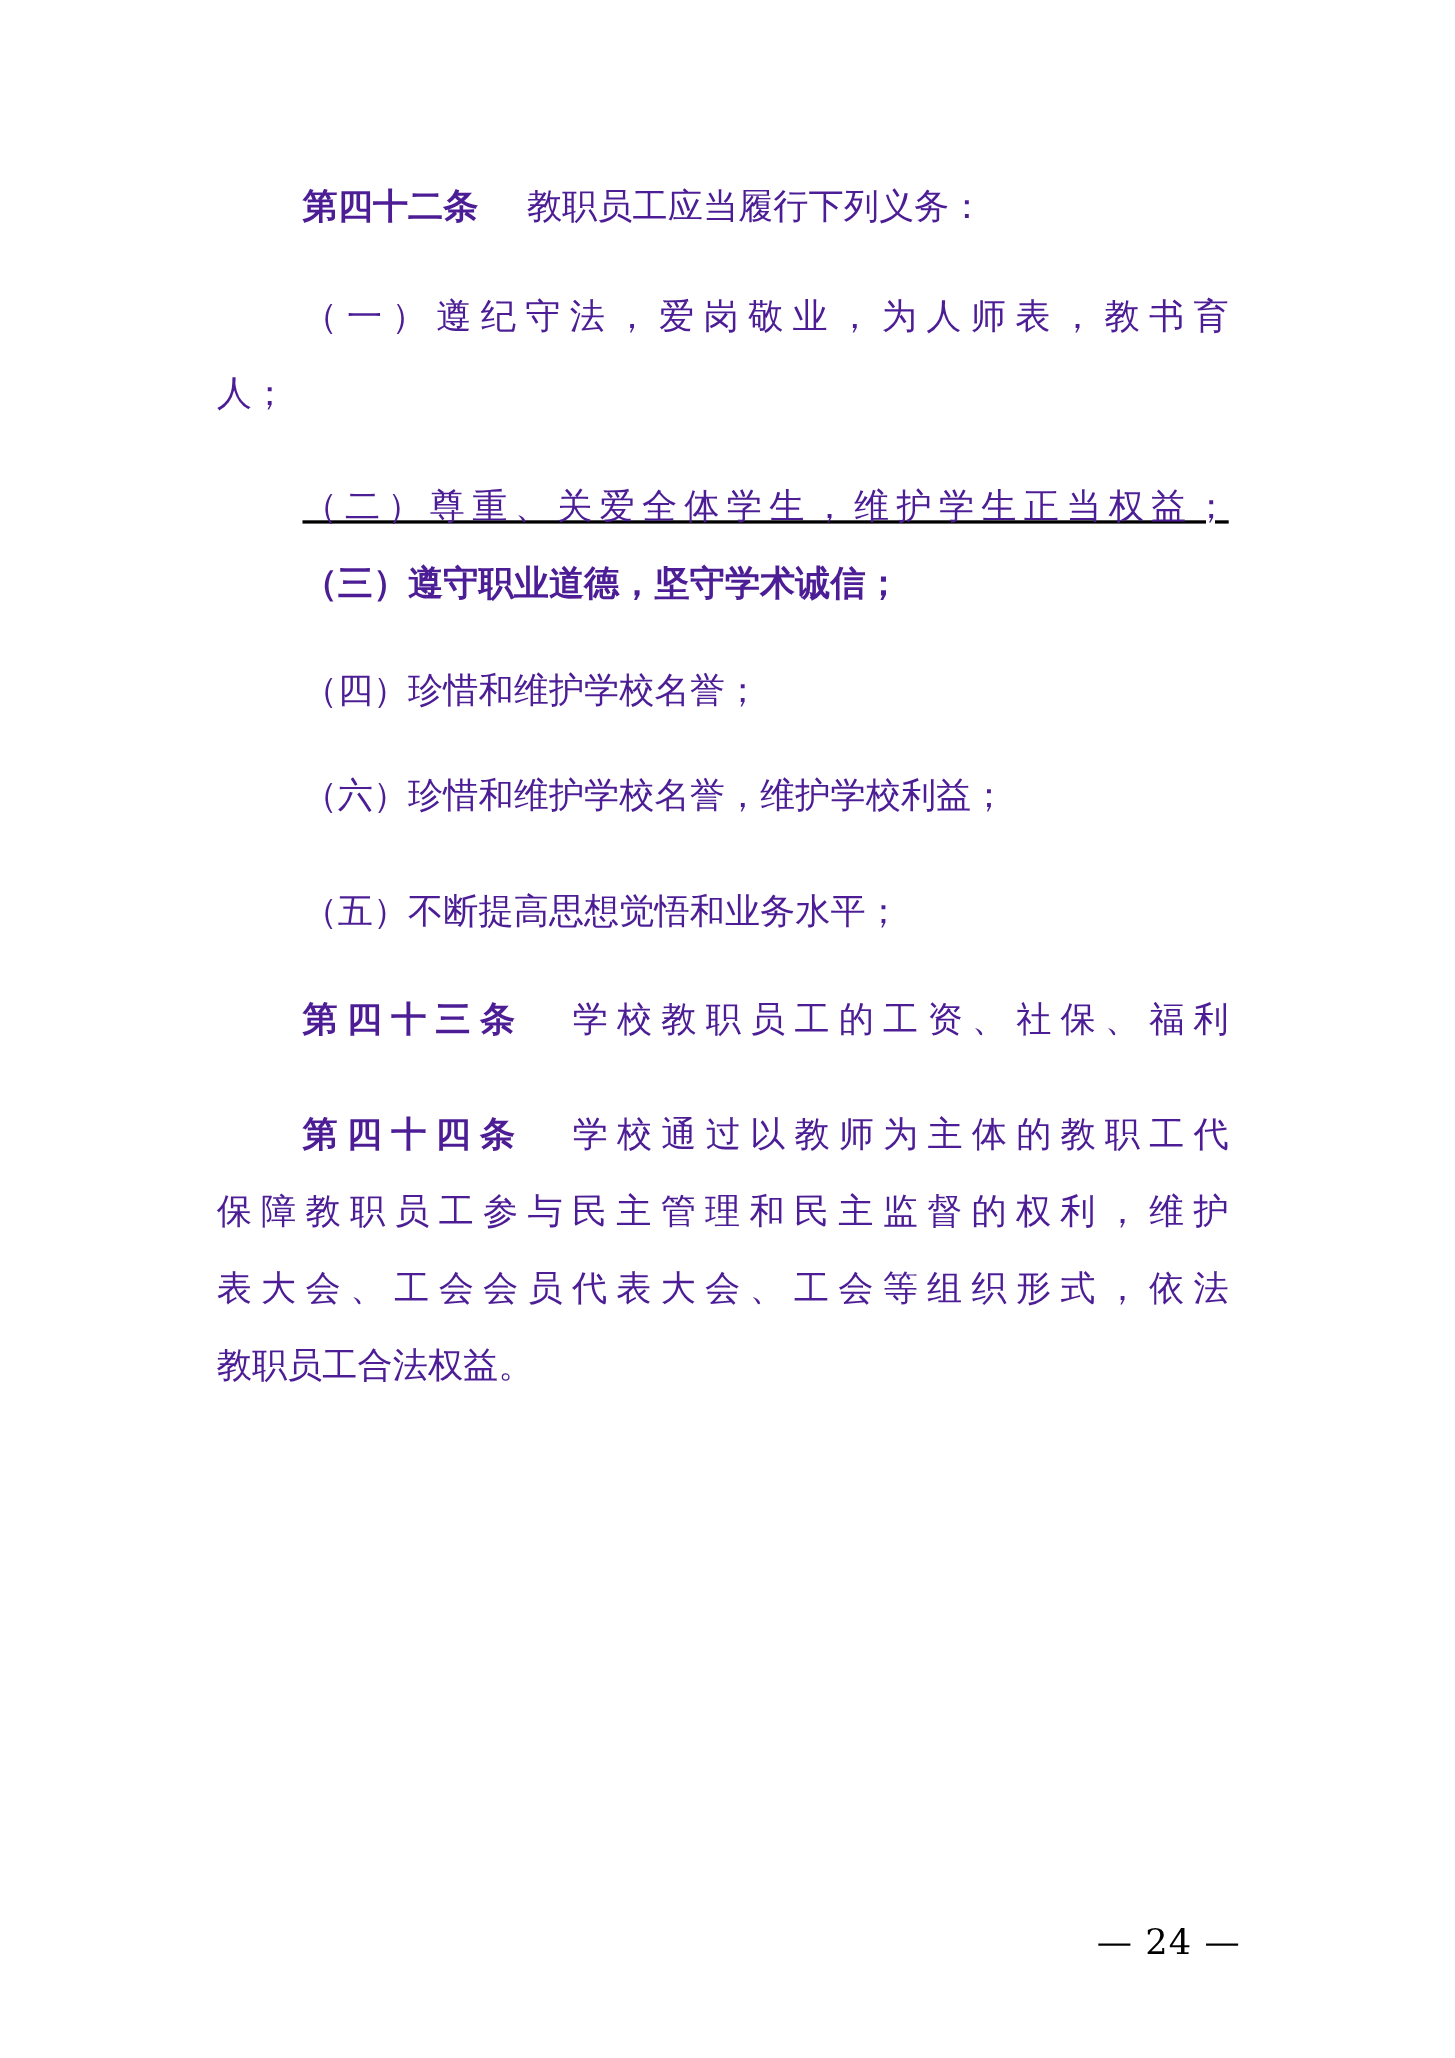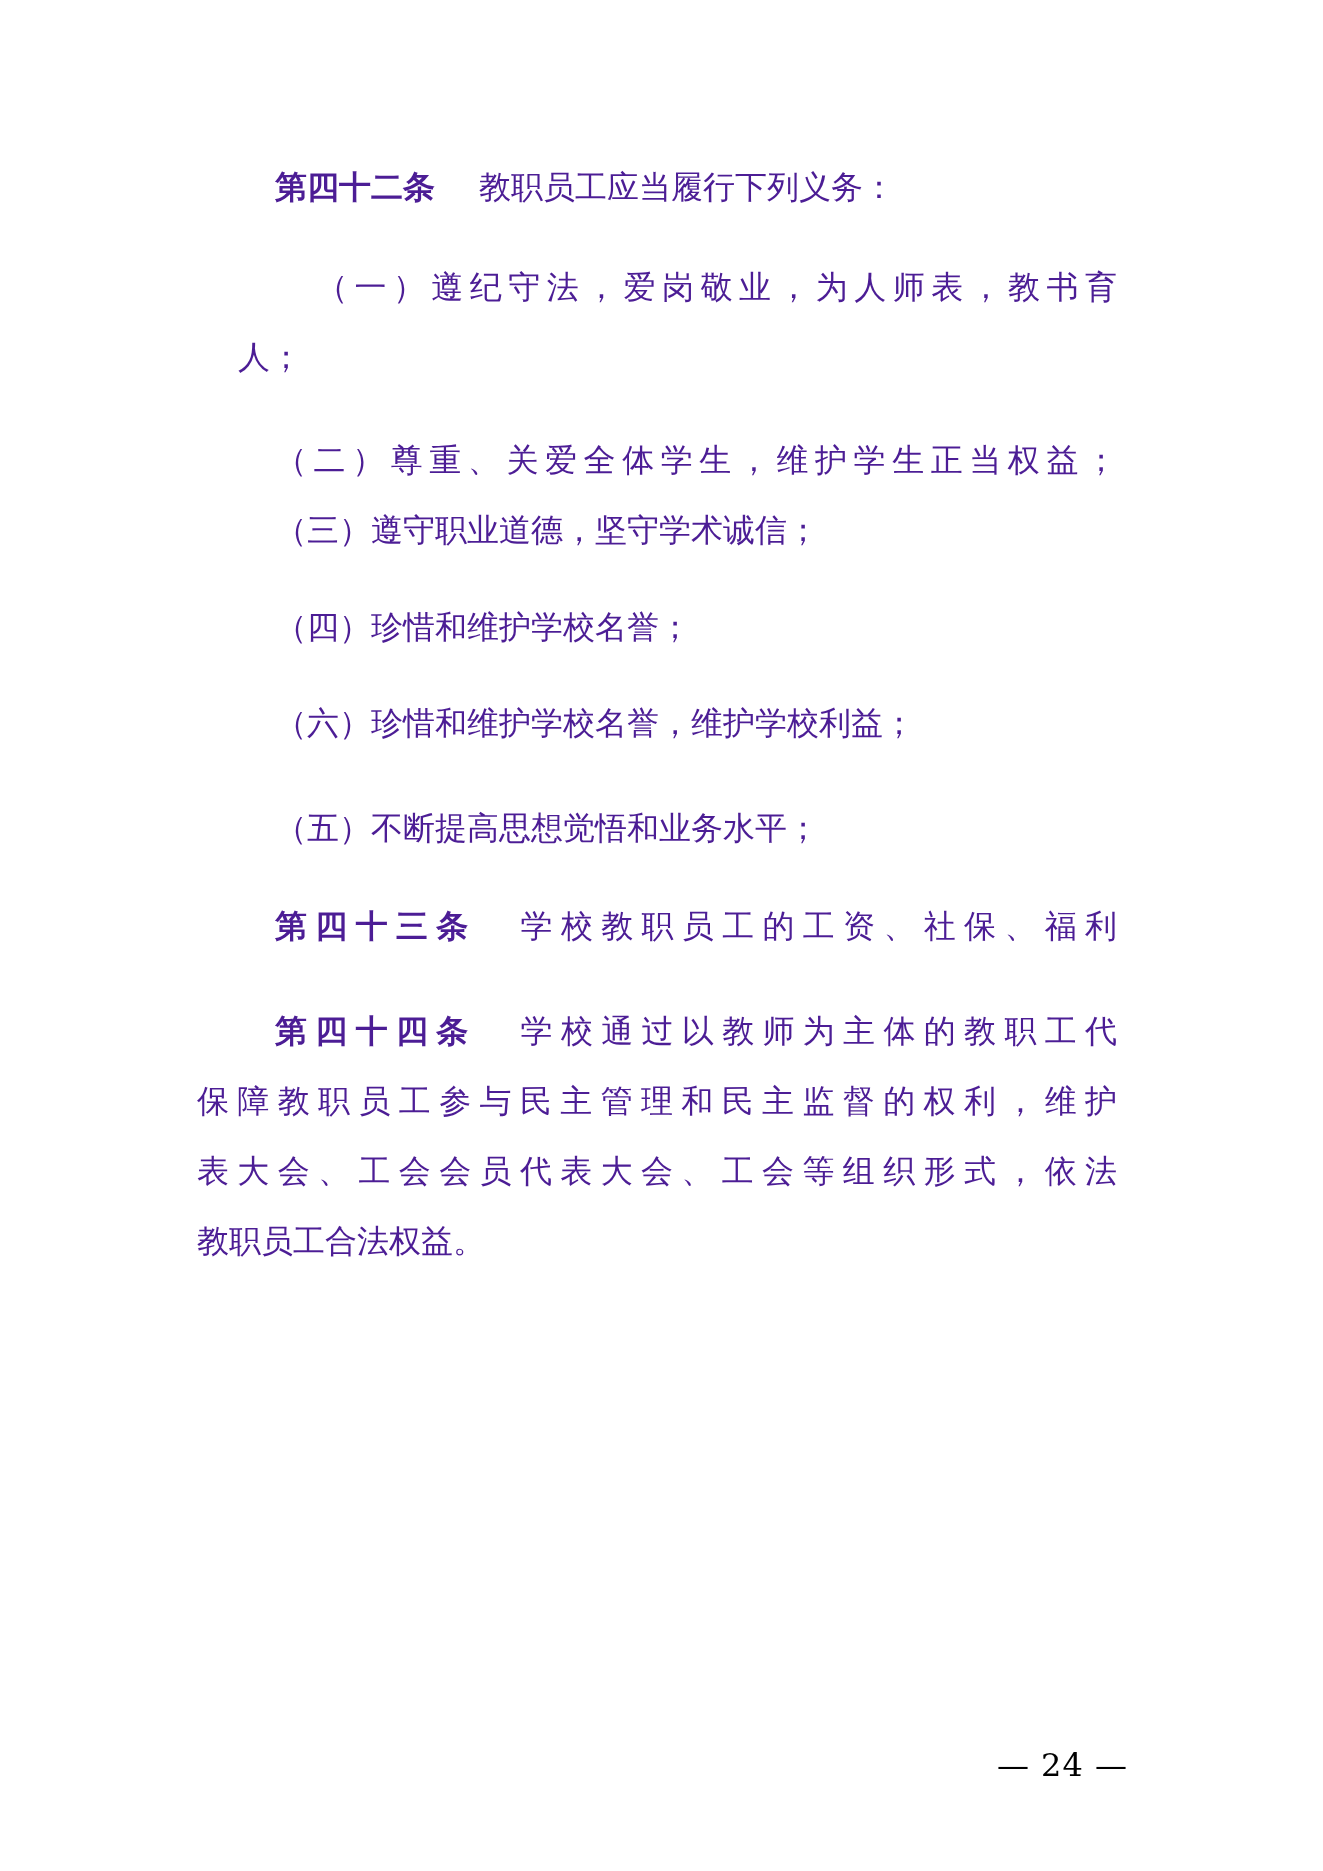--- a/index.html
+++ b/index.html
@@ -34,23 +34,23 @@
   .fill {
     text-align: justify;
     text-align-last: justify;
   }
   .article-heading {
     font-weight: bold;
     margin-right: 44px;
   }
   
   .p1  { margin-top: 158px; }
-  .p2  { margin-top: 30px; margin-left: 41px; }
-  .p3  { margin-top: 33px; }
-  .p4  { margin-top: 0px; }
+  .p2  { margin-top: 30px; }
+  .p3  { margin-top: 33px; text-decoration: underline; }
+  .p4  { margin-top: 0px; font-weight: bold; }
   .p5  { margin-top: 27px; }
   .p6  { margin-top: 35px; }
   .p7  { margin-top: 26px; }
   .p8  { margin-top: 32px; }
   .p9  { margin-top: 28px; }
   .p10 { margin-top: 35px; }
   .page-number {
     position: absolute;
     top: 1741px;
     right: 195px;

